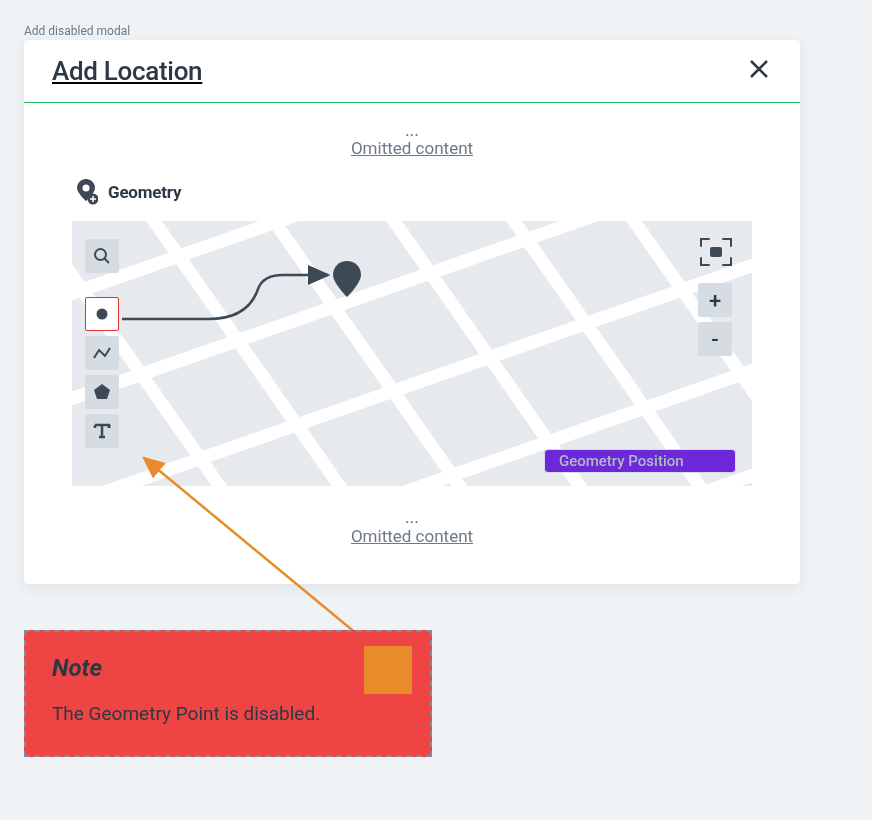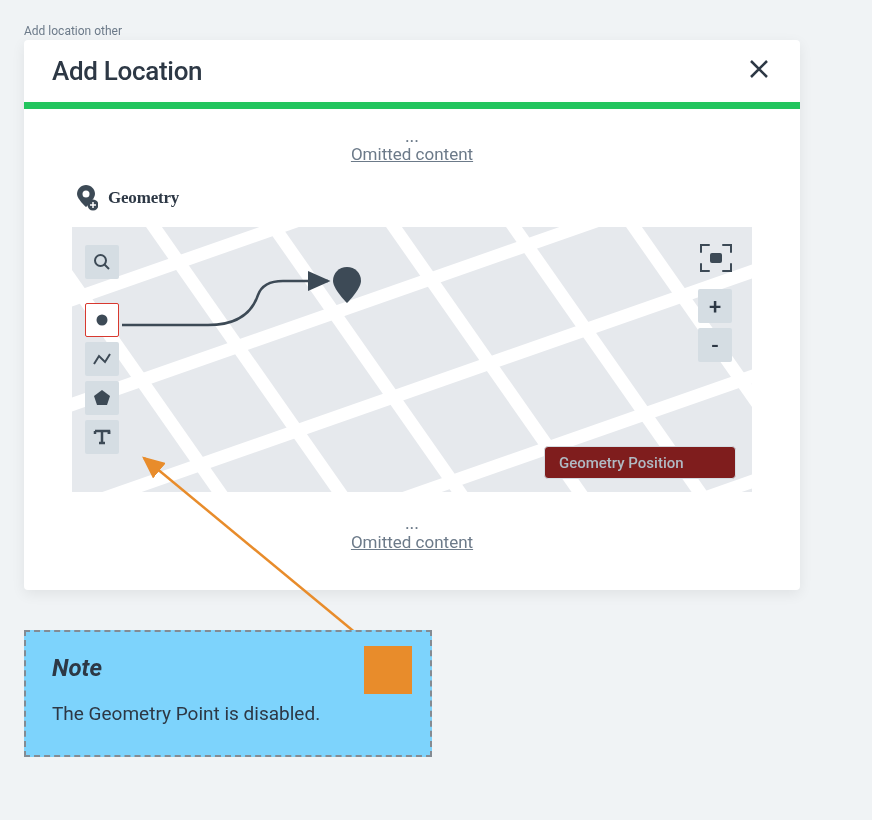--- a/index.html
+++ b/index.html
@@ -33,21 +33,22 @@
       background: #fff;
       border-radius: 4px;
       box-shadow: 0 4px 14px rgba(0,0,0,0.07);
     }
     
     .modal-header {
       display: flex;
       justify-content: space-between;
       align-items: center;
       padding: 16px 28px 16px 28px;
-      border-bottom: 7px solid #22c55e;
+      border-bottom: 1px solid #22c55e;
+      text-decoration: underline;
     }
     
     .modal-title {
       font-size: 26px;
       font-weight: 500;
       color: #2d3845;
       letter-spacing: -0.3px;
     }
     
     .close-btn {
@@ -92,21 +93,20 @@
     .section-icon {
       width: 22px;
       height: 26px;
     }
     
     .section-title {
       font-size: 17px;
       font-weight: 700;
       color: #2d3845;
       letter-spacing: -0.2px;
-      font-family: Liberation Serif, serif;
     }
     
     .map-container {
       position: relative;
       width: 100%;
       height: 265px;
       background: #e6e9ed;
       overflow: hidden;
     }
     
@@ -181,22 +181,22 @@
       font-size: 22px;
       font-weight: 500;
       color: #2d3845;
     }
     
     .geo-position {
       position: absolute;
       right: 16px;
       bottom: 13px;
       width: 192px;
-      height: 33px;
-      background: #7f1d1d;
+      height: 24px;
+      background: #6d28d9;
       border: 1px solid #d5dde3;
       border-radius: 4px;
       display: flex;
       align-items: center;
       padding: 0 14px;
       font-size: 15px;
       color: #b0bac3;
       font-weight: 500;
     }
     
@@ -209,21 +209,21 @@
     .annotation-arrow {
       position: absolute;
       pointer-events: none;
     }
     
     .note-box {
       position: absolute;
       left: 24px;
       top: 630px;
       width: 408px;
-      background: #7dd3fc;
+      background: #ef4444;
       border: 2px dashed #848b93;
       padding: 22px 26px 26px;
     }
     
     .note-title {
       font-size: 24px;
       font-weight: 700;
       font-style: italic;
       color: #2d3845;
       margin-bottom: 18px;
@@ -246,21 +246,21 @@
     }
     
     .arrow-orange-svg {
       position: absolute;
       pointer-events: none;
     }
   </style>
 </head>
 <body>
 
-<div class="caption">Add location other</div>
+<div class="caption">Add disabled modal</div>
 
 <div class="modal">
   <div class="modal-header">
     <div class="modal-title">Add Location</div>
     <div class="close-btn">
       <svg width="22" height="22" viewBox="0 0 22 22">
         <path d="M3 3 L19 19 M19 3 L3 19" stroke="#2d3845" stroke-width="2.5" fill="none"></path>
       </svg>
     </div>
   </div>

